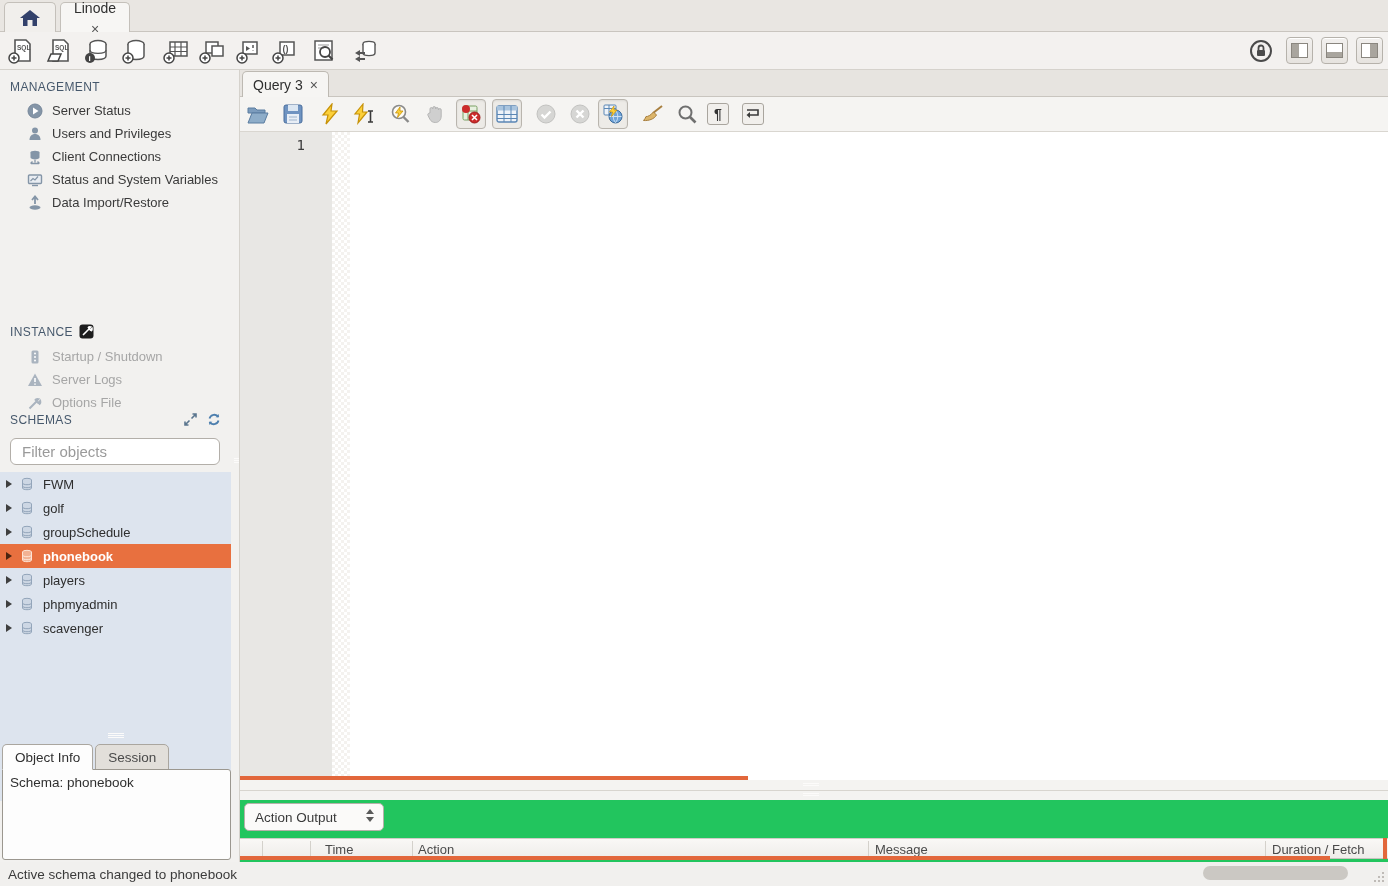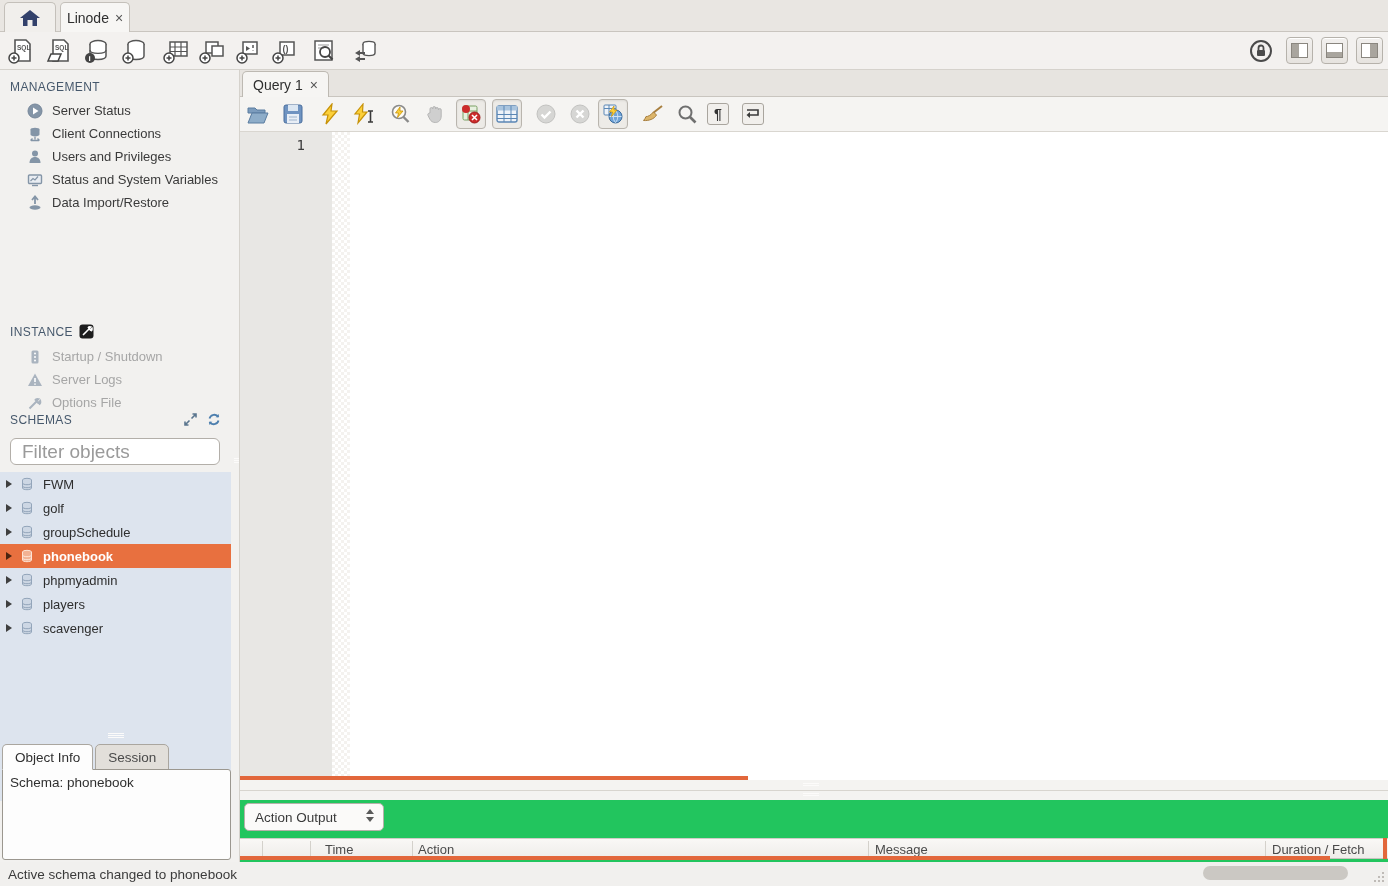--- a/index.html
+++ b/index.html
@@ -7,21 +7,21 @@
     font-family:"Liberation Sans","DejaVu Sans",sans-serif; font-size:13px; color:#3a3a3a;
     background:#f2f1ef; }
 
   
   .titlebar { position:absolute; left:0; top:0; width:1388px; height:32px;
     background:#e9e6e2; border-bottom:1px solid #c9c5bf; }
   .wtab { position:absolute; top:2px; height:30px; background:#f1efec;
     border:1px solid #c4c0ba; border-bottom:none; border-radius:5px 5px 0 0;
     display:flex; align-items:center; justify-content:center; gap:6px; }
   .wtab.home { left:4px; width:52px; }
-  .wtab.conn { left:60px; width:70px; background:#f7f6f4; font-size:14px; color:#2f2f2f; }
+  .wtab.conn { left:60px; width:70px; background:#f7f6f4; font-size:14px; color:#2f2f2f;flex-direction:column; }
   .wtab .close { color:#555; font-size:14px; cursor:default; line-height:1; }
 
   
   .maintoolbar { position:absolute; left:0; top:32px; width:1388px; height:38px;
     background:#f3f1ef; border-bottom:1px solid #d5d2cc; }
   .mtb-btn { position:absolute; top:4px; width:30px; height:30px; display:flex;
     align-items:center; justify-content:center; border-radius:3px; }
   .right-btn { position:absolute; top:5px; width:27px; height:27px; border:1px solid #b6b2ab;
     border-radius:4px; background:linear-gradient(#f2f0ee,#e6e3df);
     box-shadow:inset 0 1px 0 #fff; display:flex; align-items:center; justify-content:center; }
@@ -32,21 +32,21 @@
     padding:0 0 0 10px; display:flex; align-items:center; gap:6px; }
   .side-item { height:23px; display:flex; align-items:center; gap:9px; padding-left:27px;
     font-size:13px; color:#3a3a3a; cursor:default; }
   .side-item.disabled { color:#a6a6a6; }
   .mgmt { position:absolute; left:0; top:10px; width:233px; }
   .inst { position:absolute; left:0; top:240px; width:233px;margin-top:14px; }
   .schemas-hd { position:absolute; left:0; top:343px; width:233px; height:18px; }
   .schemas-hd .hd-icons { position:absolute; right:12px; top:0; display:flex; gap:10px; }
   .filterbox { position:absolute; left:10px; top:368px; width:210px; height:27px;
     background:#fff; border:1px solid #b3afa9; border-radius:6px; display:flex; align-items:center; }
-  .filterbox input { border:none; outline:none; flex:1; font-size:19px; color:#333;
+  .filterbox input { border:none; outline:none; flex:1; font-size:15px; color:#333;
     font-family:inherit; background:transparent; padding-right:6px; }
   .filterbox input::placeholder { color:#9a9a9a; }
   .filterbox .mag { margin:0 5px 0 6px; }
 
   .tree { position:absolute; left:0; top:402px; width:231px; height:329px; background:#dde4ee; }
   .trow { height:24px; display:flex; align-items:center; cursor:default; }
   .trow .tri { width:0; height:0; border-top:4px solid transparent; border-bottom:4px solid transparent;
     border-left:6px solid #3f3f3f; margin:0 8px 0 6px; }
   .trow .tname { margin-left:9px; color:#2e2e2e; }
   .trow.selected { background:#e8703f; }
@@ -257,32 +257,32 @@
     <div style="height:5px"></div>
     <div class="side-item">
       <svg width="16" height="16" viewBox="0 0 16 16">
         <circle cx="8" cy="8" r="7" fill="#7e8fa0" stroke="#76879a" style="fill:#8495a7"></circle>
         <path d="M6 4.5 l5.5 3.5 -5.5 3.5 z" fill="#fff"></path>
       </svg>
       <span>Server Status</span>
     </div>
     <div class="side-item">
       <svg width="16" height="16" viewBox="0 0 16 16">
+        <circle cx="8" cy="4.5" r="3" fill="#8495a7"></circle>
+        <path d="M2.5 14 c0 -4 2.5 -6 5.5 -6 s5.5 2 5.5 6 z" fill="#8495a7"></path>
+      </svg>
+      <span>Users and Privileges</span>
+    </div>
+    <div class="side-item">
+      <svg width="16" height="16" viewBox="0 0 16 16">
         <ellipse cx="8" cy="3.5" rx="4.5" ry="1.8" fill="#8495a7"></ellipse>
         <path d="M3.5 3.5 v5 c0 1 2 1.8 4.5 1.8 s4.5 -.8 4.5 -1.8 v-5" fill="#8495a7"></path>
         <path d="M8 10.5 v3 M4 14.5 h8 M5.5 12.5 l-2 2 M10.5 12.5 l2 2" stroke="#8495a7" stroke-width="1.3" fill="none"></path>
       </svg>
       <span>Client Connections</span>
-    </div>
-    <div class="side-item">
-      <svg width="16" height="16" viewBox="0 0 16 16">
-        <circle cx="8" cy="4.5" r="3" fill="#8495a7"></circle>
-        <path d="M2.5 14 c0 -4 2.5 -6 5.5 -6 s5.5 2 5.5 6 z" fill="#8495a7"></path>
-      </svg>
-      <span>Users and Privileges</span>
     </div>
     <div class="side-item">
       <svg width="16" height="16" viewBox="0 0 16 16">
         <rect x="1.5" y="3" width="13" height="8.5" rx="1" fill="#e9edf2" stroke="#8495a7" stroke-width="1.4"></rect>
         <path d="M3.5 9 l2.5 -2.5 2 1.5 3 -3.5" stroke="#8495a7" stroke-width="1.2" fill="none"></path>
         <path d="M5 13.5 h6" stroke="#8495a7" stroke-width="1.4"></path>
       </svg>
       <span>Status and System Variables</span>
     </div>
     <div class="side-item">
@@ -385,30 +385,30 @@
       </svg>
       <span class="tname">phonebook</span>
     </div>
     <div class="trow">
       <span class="tri"></span>
       <svg width="14" height="14" viewBox="0 0 14 14">
         <ellipse cx="7" cy="3" rx="4.5" ry="1.7" fill="#cdd7e4" stroke="#93a5ba"></ellipse>
         <path d="M2.5 3 v8 c0 1 2 1.7 4.5 1.7 s4.5 -.7 4.5 -1.7 v-8" fill="#cdd7e4" stroke="#93a5ba"></path>
         <path d="M2.5 6 c0 1 2 1.7 4.5 1.7 s4.5 -.7 4.5 -1.7 M2.5 9 c0 1 2 1.7 4.5 1.7 s4.5 -.7 4.5 -1.7" fill="none" stroke="#93a5ba"></path>
       </svg>
-      <span class="tname">phpmyadmin</span>
+      <span class="tname">players</span>
     </div>
     <div class="trow">
       <span class="tri"></span>
       <svg width="14" height="14" viewBox="0 0 14 14">
         <ellipse cx="7" cy="3" rx="4.5" ry="1.7" fill="#cdd7e4" stroke="#93a5ba"></ellipse>
         <path d="M2.5 3 v8 c0 1 2 1.7 4.5 1.7 s4.5 -.7 4.5 -1.7 v-8" fill="#cdd7e4" stroke="#93a5ba"></path>
         <path d="M2.5 6 c0 1 2 1.7 4.5 1.7 s4.5 -.7 4.5 -1.7 M2.5 9 c0 1 2 1.7 4.5 1.7 s4.5 -.7 4.5 -1.7" fill="none" stroke="#93a5ba"></path>
       </svg>
-      <span class="tname">players</span>
+      <span class="tname">phpmyadmin</span>
     </div>
     <div class="trow">
       <span class="tri"></span>
       <svg width="14" height="14" viewBox="0 0 14 14">
         <ellipse cx="7" cy="3" rx="4.5" ry="1.7" fill="#cdd7e4" stroke="#93a5ba"></ellipse>
         <path d="M2.5 3 v8 c0 1 2 1.7 4.5 1.7 s4.5 -.7 4.5 -1.7 v-8" fill="#cdd7e4" stroke="#93a5ba"></path>
         <path d="M2.5 6 c0 1 2 1.7 4.5 1.7 s4.5 -.7 4.5 -1.7 M2.5 9 c0 1 2 1.7 4.5 1.7 s4.5 -.7 4.5 -1.7" fill="none" stroke="#93a5ba"></path>
       </svg>
       <span class="tname">scavenger</span>
     </div>
@@ -432,21 +432,21 @@
       <i></i>
       <i></i>
       <i></i>
     </div>
 </div>
 
 <div class="main">
 
   <div class="qtabbar">
     <div class="qtab">
-      <span>Query 1</span>
+      <span>Query 3</span>
       <span class="close">×</span>
     </div>
   </div>
 
   <div class="sqltoolbar">
     <div class="stb-btn" style="left:5px">
       <svg width="22" height="19" viewBox="0 0 22 19">
         <path d="M1 3 h7 l2 2 h8 v3 h-17 z" fill="#7c9cbd" stroke="#5a7ca0"></path>
         <path d="M1 18 l4 -10 h16 l-4 10 z" fill="#8eadc9" stroke="#5a7ca0"></path>
       </svg>

